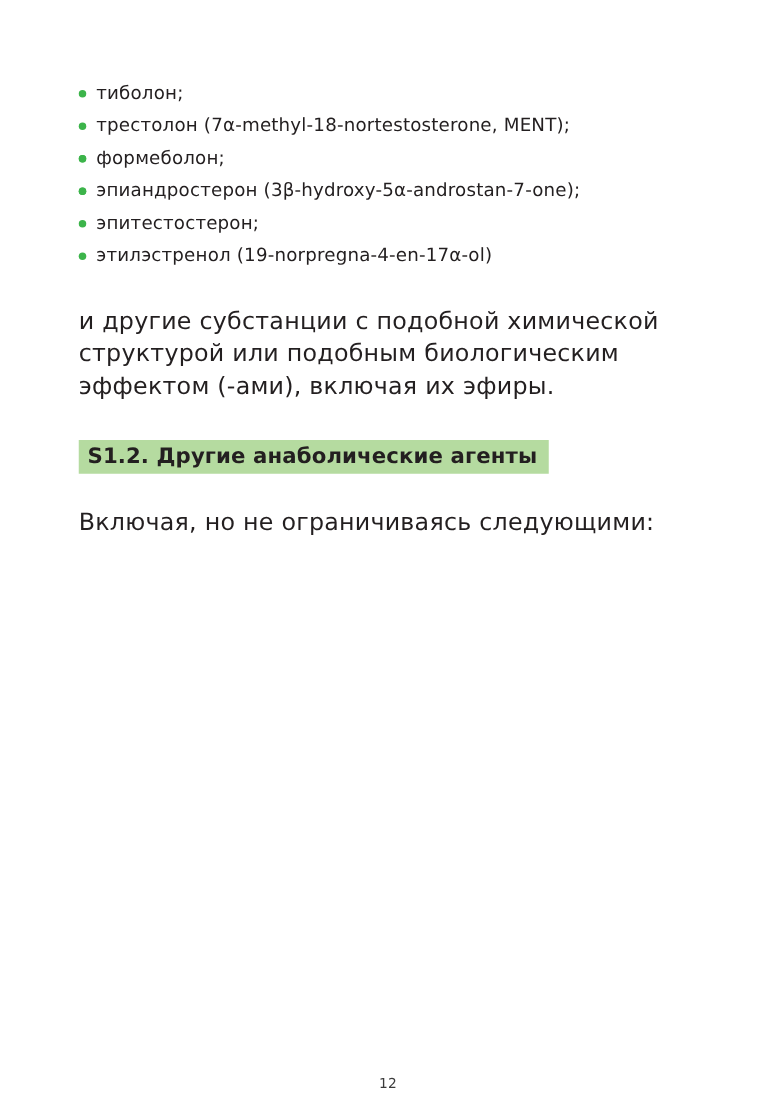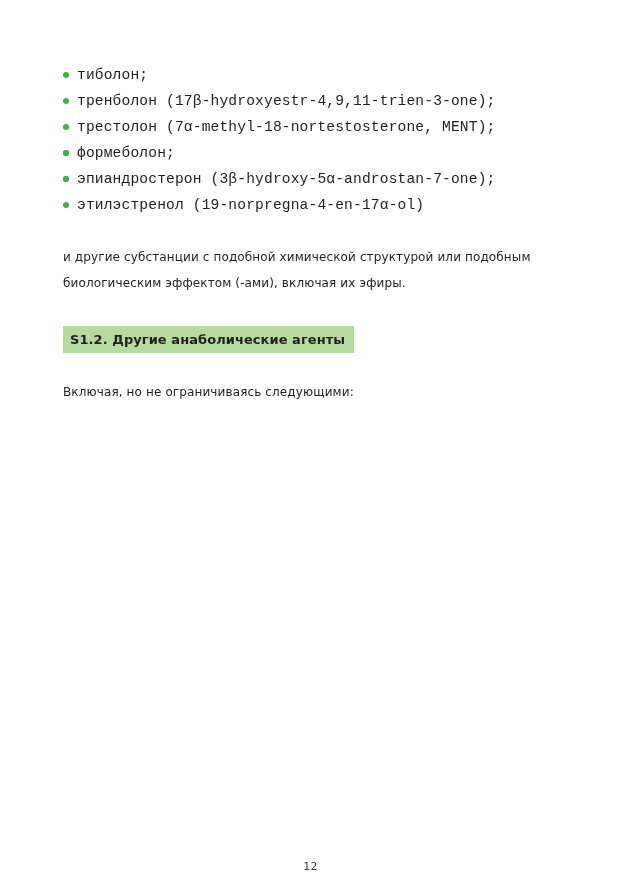--- a/index.html
+++ b/index.html
@@ -31,21 +31,20 @@
     left: 63px;
     top: 62px;
     width: 508px;
   }
 
   
   .substance-list {
     list-style: none;
     margin: 0;
     padding: 0;
-    font-family: Liberation Mono, monospace;
   }
   .substance-list li {
     position: relative;
     padding-left: 14px;
     margin: 0 0 0 0;
     font-size: 14.6px;
     line-height: 26px;
     letter-spacing: 0.01em;
     color: #231f20;
   }
@@ -55,21 +54,21 @@
     top: 10px;
     width: 6px;
     height: 6px;
     border-radius: 50%;
     background: #3cb44a;
     display: block;
   }
 
   
   .para {
-    font-size: 12px;
+    font-size: 19px;
     line-height: 26px;
     letter-spacing: 0.01em;
     color: #231f20;
     margin: 0;
   }
   .para-block {
     margin-top: 26px;
   }
   .para-tight {
     margin-top: 26px;
@@ -78,21 +77,21 @@
   
   .section-heading-wrap {
     margin-top: 30px;
     margin-bottom: 0;
   }
   .section-heading {
     display: inline-block;
     background: #b5dba0;
     color: #231f20;
     font-weight: bold;
-    font-size: 13px;
+    font-size: 17px;
     line-height: 27px;
     letter-spacing: 0.005em;
     padding: 0 9px 0 7px;
     white-space: nowrap;
   }
 
   
   .page-number {
     position: absolute;
     left: 0;
@@ -110,39 +109,39 @@
 <div class="page">
   <div class="content">
 
     <ul class="substance-list">
       <li>
         <span class="bullet"></span>
         <span>тиболон;</span>
       </li>
       <li>
         <span class="bullet"></span>
-        <span>тренболон (17β-hydroxyestr-4,9,11-trien-3-one);</span>
-      </li>
-      <li>
-        <span class="bullet"></span>
         <span>трестолон (7α-methyl-18-nortestosterone, MENT);</span>
       </li>
       <li>
         <span class="bullet"></span>
       </li>
       <li>
         <span class="bullet"></span>
         <span>формеболон;</span>
       </li>
       <li>
         <span class="bullet"></span>
       </li>
       <li>
         <span class="bullet"></span>
         <span>эпиандростерон (3β-hydroxy-5α-androstan-7-one);</span>
+      </li>
+      <li>
+        <span class="bullet"></span>
+        <span>эпитестостерон;</span>
       </li>
       <li>
         <span class="bullet"></span>
         <span>этилэстренол (19-norpregna-4-en-17α-ol)</span>
       </li>
     </ul>
 
     <p class="para para-block">и другие субстанции с подобной химической структурой или подобным биологическим эффектом (-ами), включая их эфиры.</p>
 
     <div class="section-heading-wrap">

